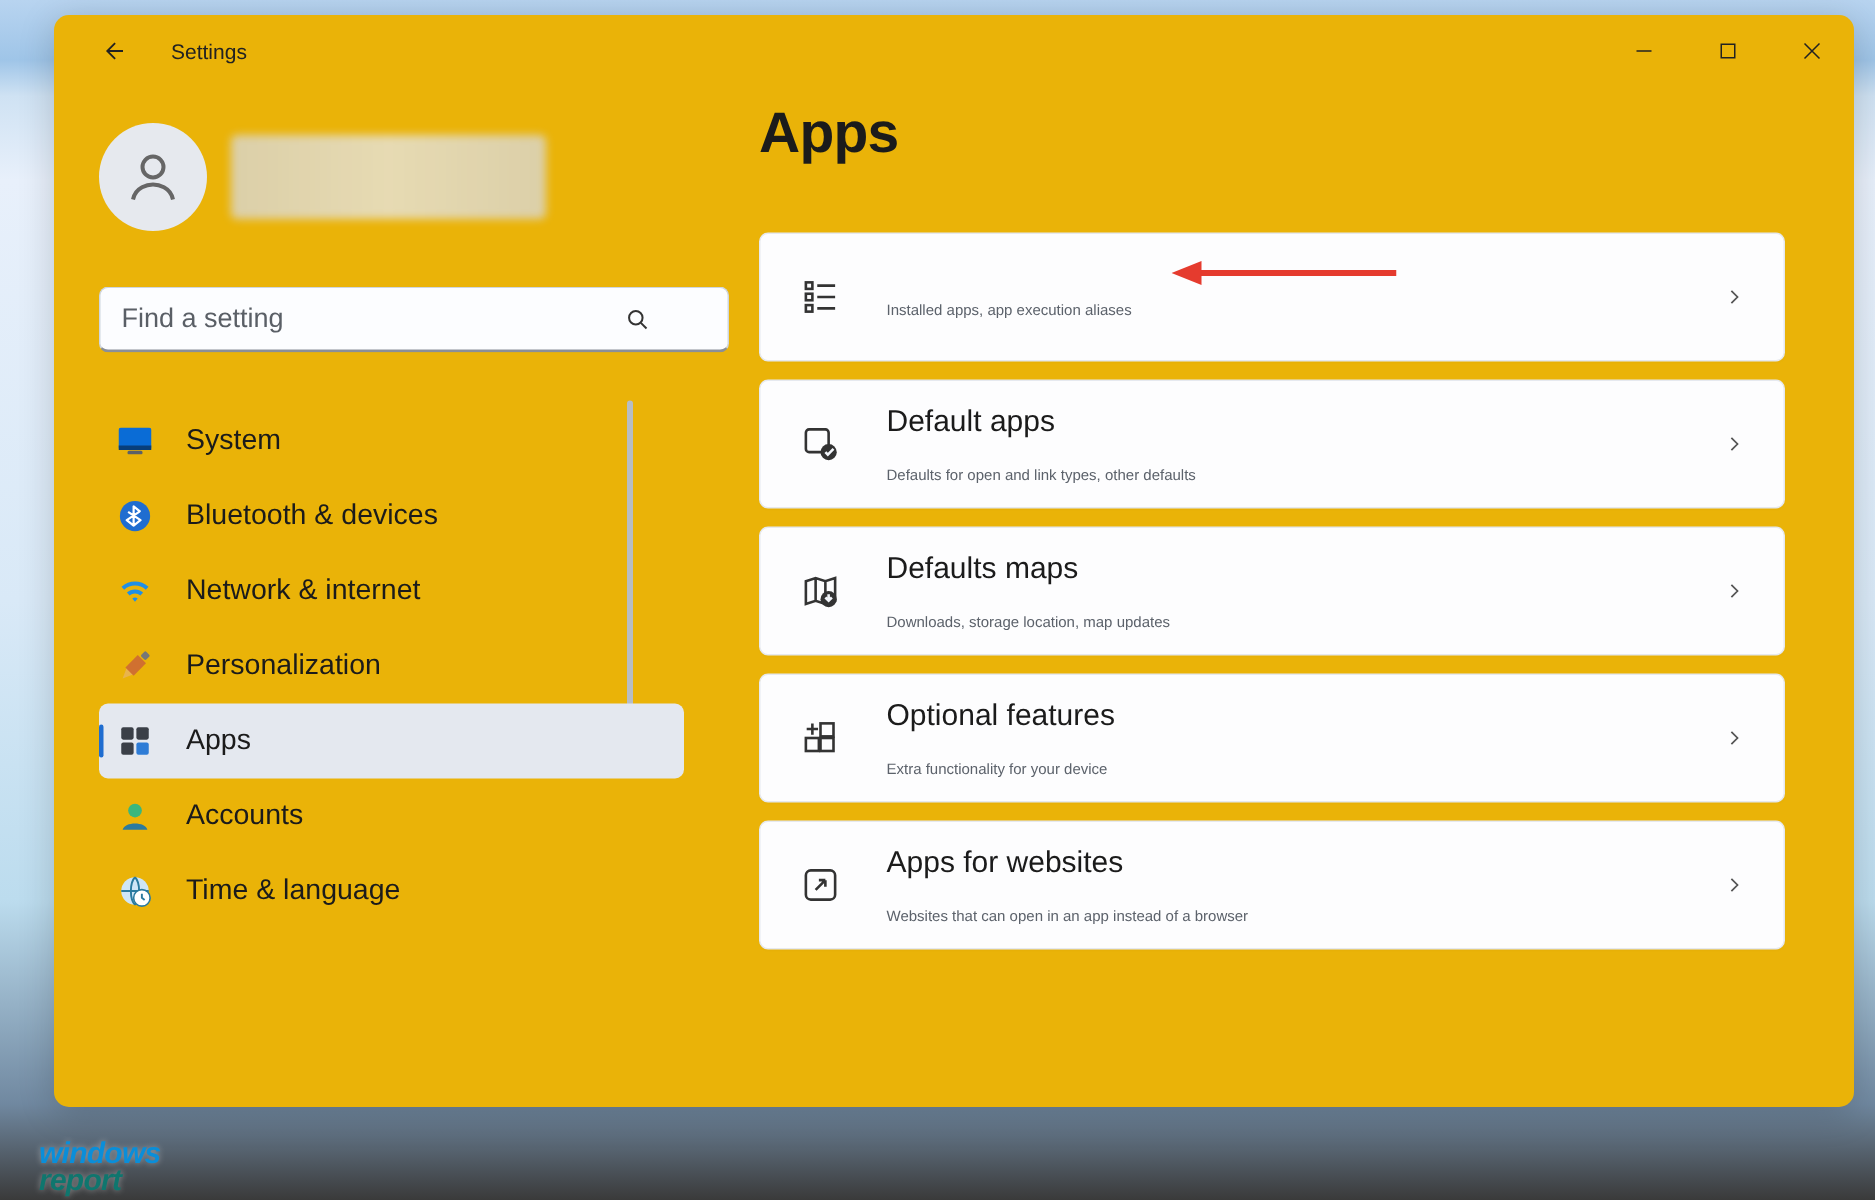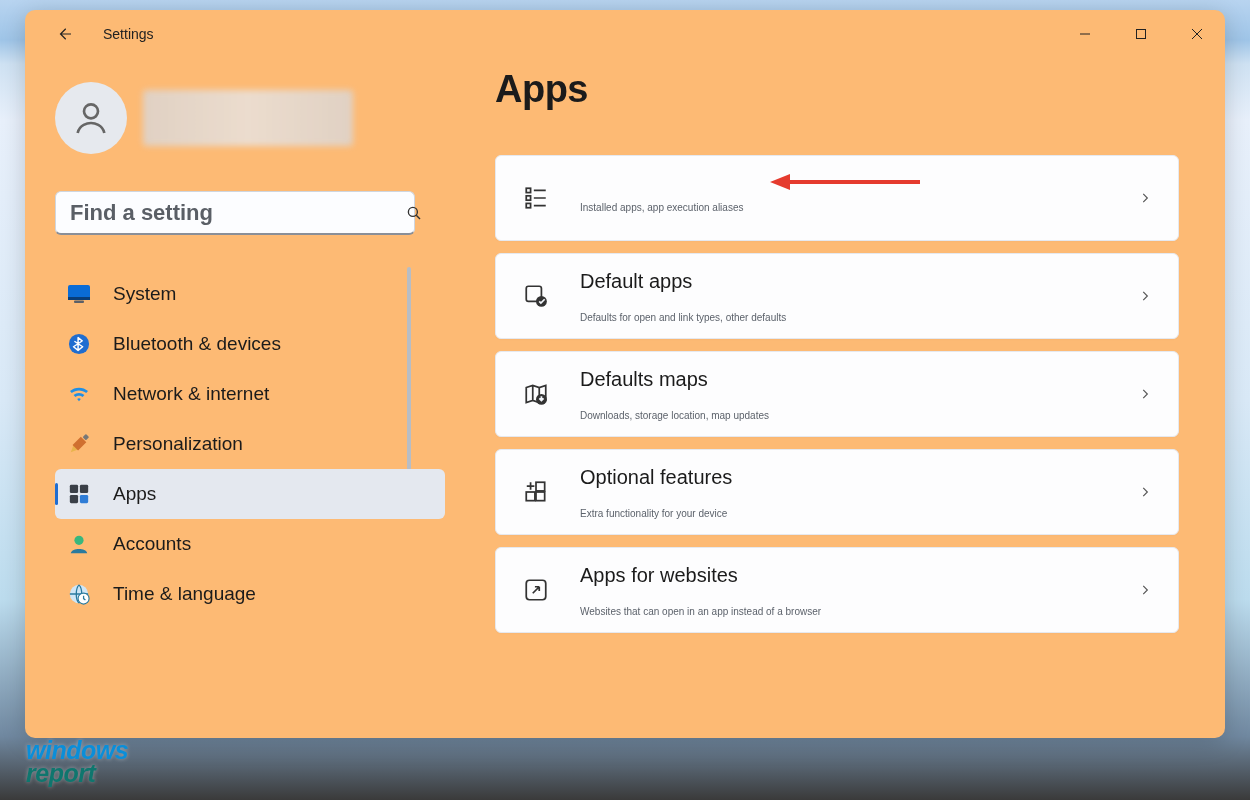--- a/index.html
+++ b/index.html
@@ -8,23 +8,23 @@
     font-family: "Segoe UI", sans-serif;
     background: linear-gradient(to bottom,
       #b8d4f0 0%, #9fc5e8 5%, #cfe2f3 8%, #e8f0fb 15%,
       #d9e9f7 50%, #bcdcee 75%, #7088a0 92%, #3a3a3a 100%);
     position: relative;
     color: #1b1b1b;
   }
   
   .window {
     position: absolute;
-    top: 10px; left: 25px;
+    top: 10px; left: 36px;
     width: 1200px; height: 728px;
-    background: #fdba74;
+    background: #eab308;
     border-radius: 10px;
     box-shadow: 0 4px 24px rgba(0,0,0,.18);
     overflow: hidden;
   }
   
   .titlebar { height: 48px; display: flex; align-items: center; }
   .back-btn {
     width: 40px; height: 40px; margin-left: 20px;
     display: flex; align-items: center; justify-content: center;
     border-radius: 4px;
@@ -51,28 +51,27 @@
     background: #e6e9ee;
     display: flex; align-items: center; justify-content: center;
   }
   .blurred-name {
     width: 210px; height: 56px;
     background: linear-gradient(90deg,#d7d9de,#e6e8ec,#d7d9de);
     filter: blur(3px); border-radius: 4px; opacity:.75;
   }
   .search-wrap { position: relative; margin-top: 28px; }
   .search-input {
-    width: 360px; height: 44px;
+    width: 420px; height: 44px;
     padding: 0 44px 0 14px;
-    font-size: 22px;
+    font-size: 18px;
     background: #fcfdff;
     border: 1px solid #cfd6df;
     border-bottom: 2px solid #8a8f98;
     border-radius: 6px;
-    font-weight: bold;
   }
   .search-input::placeholder { color: #5a5f66; }
   .search-icon-wrap {
     position: absolute; right: 20px; top: 50%; transform: translateY(-50%);
   }
   .nav {
     margin-top: 34px;
     display: flex; flex-direction: column; 
     position: relative;
   }
@@ -111,24 +110,24 @@
   .card-title { font-size: 20px; color: #1b1b1b; }
   .card-sub { font-size: 10px; color: #5c626b; margin-top: 19px; }
   .chev { margin-left: auto; }
 
   .annot-arrow {
     position: absolute;
     pointer-events: none;
   }
 
   .branding {
-    position: absolute; left: 26px; bottom: 16px;
+    position: absolute; left: 26px; bottom: 4px;
     font-weight: 700; font-style: italic;
     color: #0a8ed9; line-height: 0.9;
-    font-size: 25px; letter-spacing: -0.5px;
+    font-size: 20px; letter-spacing: -0.5px;
     text-shadow: 0 0 4px rgba(255,255,255,.4);
   }
 
   svg { display: block; }
 </style>
 </head>
 <body>
 
 <div class="window">
   <div class="titlebar">

